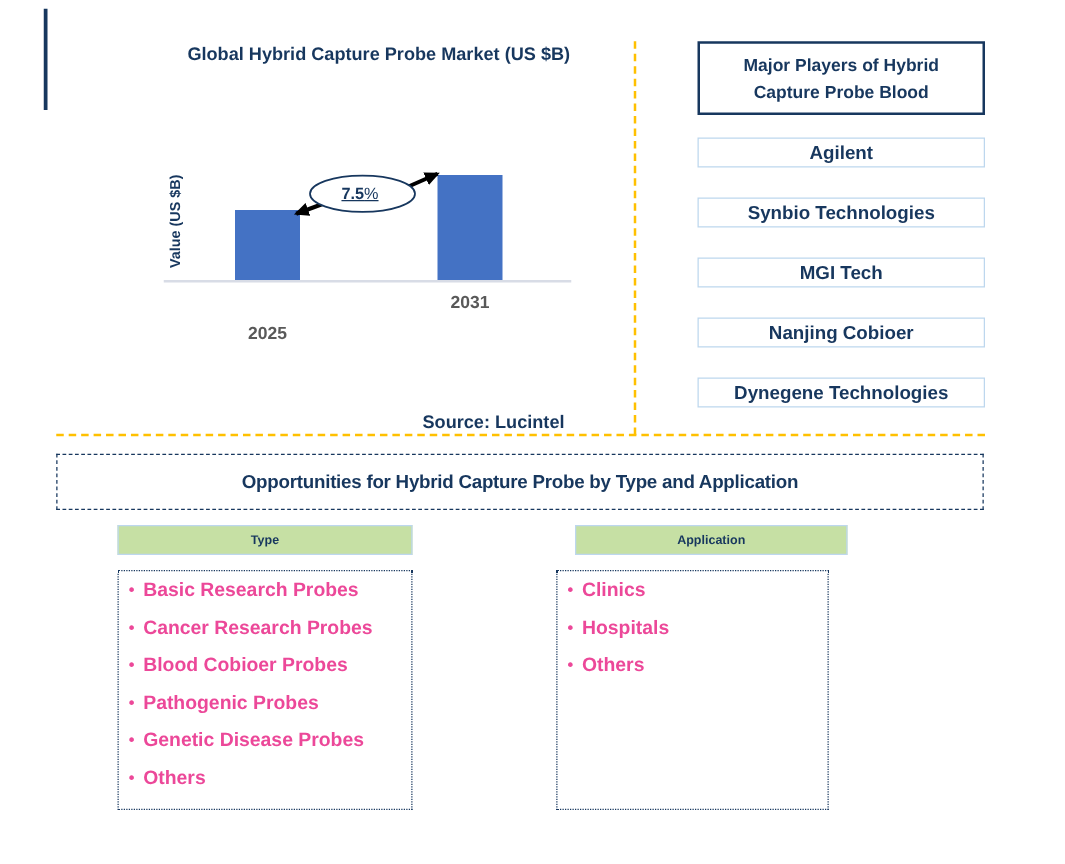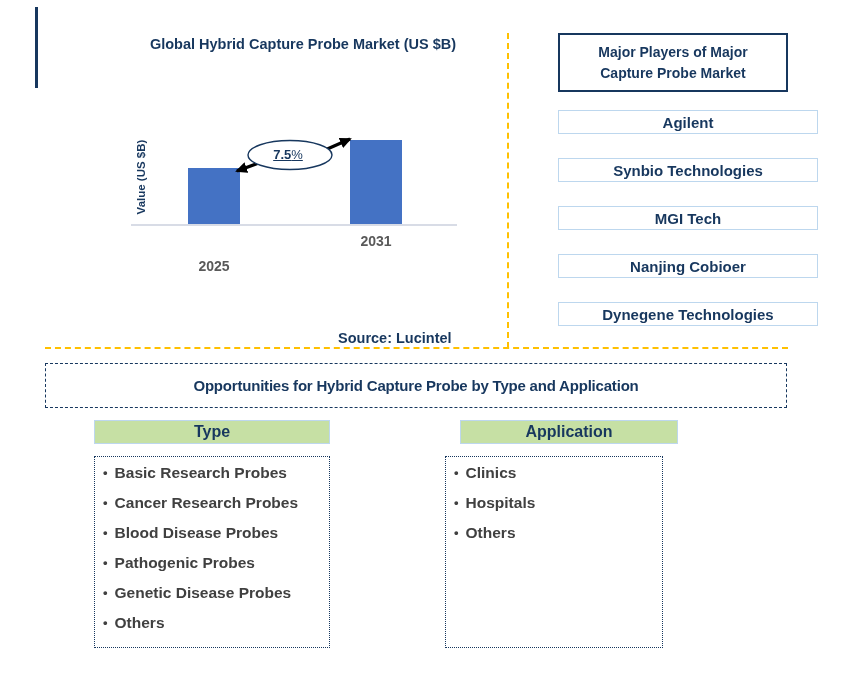--- a/index.html
+++ b/index.html
@@ -34,40 +34,40 @@
 
   .source-text { position: absolute; left: 338px; top: 330px; font-size: 14.5px; font-weight: 700; color: #17375E; }
 
   .v-divider { position: absolute; left: 507px; top: 33px; height: 315px; width: 0; border-left: 2px dashed #FFC000; }
   .h-divider { position: absolute; left: 45px; top: 347px; width: 743px; height: 0; border-top: 2px dashed #FFC000; }
 
   .players-title-box { position: absolute; left: 558px; top: 33px; width: 230px; height: 59px;
                        border: 2px solid #17375E; display: flex; align-items: center; justify-content: center;
                        text-align: center; font-size: 14px; font-weight: 700; color: #17375E;
                        line-height: 1.45; padding: 0 14px; }
-  .player-box { position: absolute; left: 558px; width: 260px; height: 24px; border: 1px solid #BDD7EE;
+  .player-box { position: absolute; left: 558px; width: 230px; height: 24px; border: 1px solid #BDD7EE;
                 display: flex; align-items: center; justify-content: center;
                 font-size: 15px; font-weight: 700; color: #17375E; white-space: nowrap; }
   .player-0 { top: 110px; } .player-1 { top: 158px; } .player-2 { top: 206px; }
   .player-3 { top: 254px; } .player-4 { top: 302px; }
 
   .opportunities-box { position: absolute; left: 45px; top: 363px; width: 742px; height: 45px;
                        border: 1.5px dashed #17375E; display: flex; align-items: center; justify-content: center;
                        font-size: 15px; font-weight: 700; color: #17375E; letter-spacing: -0.2px; background: #fff; }
 
   .col-header { position: absolute; top: 420px; height: 24px; background: #C6E0A4; border: 1px solid #BDD7EE;
                 display: flex; align-items: center; justify-content: center;
-                font-size: 16px; font-weight: 700; color: #17375E; }
+                font-size: 10px; font-weight: 700; color: #17375E; }
   .type-header { left: 94px; width: 236px; }
   .app-header  { left: 460px; width: 218px; }
 
   .list-box { position: absolute; top: 456px; height: 192px; border: 1.5px dotted #17375E; padding: 1px 0 0 8px; }
   .type-list { left: 94px; width: 236px; }
   .app-list  { left: 445px; width: 218px; }
-  .list-item { height: 30px; line-height: 30px; font-size: 15.5px; font-weight: 700; color: #404040; white-space: nowrap; }
+  .list-item { height: 30px; line-height: 30px; font-size: 15.5px; font-weight: 700; color: #ec4899; white-space: nowrap; }
   .list-item::before { content: "\2022"; font-size: 13px; margin-right: 7px; position: relative; top: -1px; }
 </style>
 </head>
 <body>
 
 <div class="canvas">
 
   <div class="stray-line"></div>
 
   <div class="chart-title">Global Hybrid Capture Probe Market (US $B)</div>
@@ -93,36 +93,36 @@
   </svg>
   <div class="growth-label">
     <span class="val">7.5</span><span class="unit">%</span>
   </div>
 
   <div class="source-text">Source: Lucintel</div>
 
   <div class="v-divider"></div>
   <div class="h-divider"></div>
 
-  <div class="players-title-box">Major Players of Major Capture Probe Market</div>
+  <div class="players-title-box">Major Players of Hybrid Capture Probe Blood</div>
   <div class="player-box player-0">Agilent</div>
   <div class="player-box player-1">Synbio Technologies</div>
   <div class="player-box player-2">MGI Tech</div>
   <div class="player-box player-3">Nanjing Cobioer</div>
   <div class="player-box player-4">Dynegene Technologies</div>
 
   <div class="opportunities-box">Opportunities for Hybrid Capture Probe by Type and Application</div>
 
   <div class="col-header type-header">Type</div>
   <div class="col-header app-header">Application</div>
 
   <div class="list-box type-list">
     <div class="list-item">Basic Research Probes</div>
     <div class="list-item">Cancer Research Probes</div>
-    <div class="list-item">Blood Disease Probes</div>
+    <div class="list-item">Blood Cobioer Probes</div>
     <div class="list-item">Pathogenic Probes</div>
     <div class="list-item">Genetic Disease Probes</div>
     <div class="list-item">Others</div>
   </div>
 
   <div class="list-box app-list">
     <div class="list-item">Clinics</div>
     <div class="list-item">Hospitals</div>
     <div class="list-item">Others</div>
   </div>

